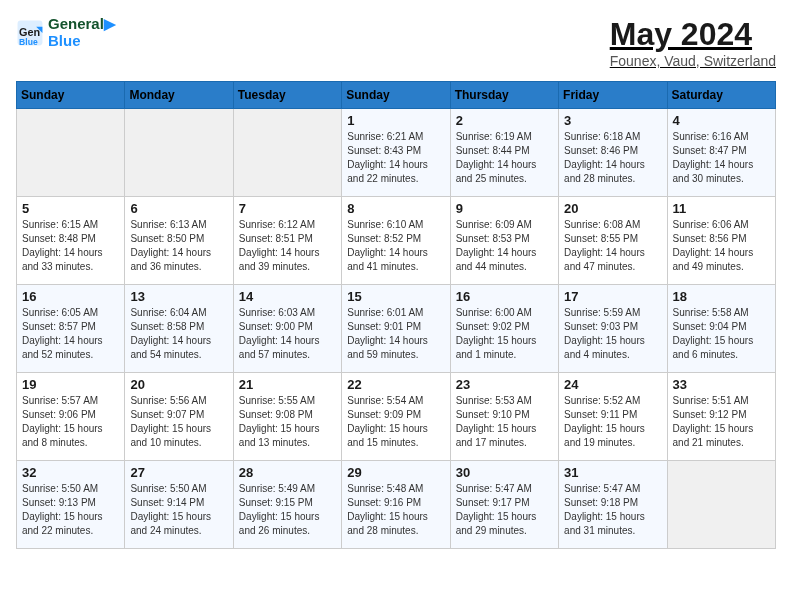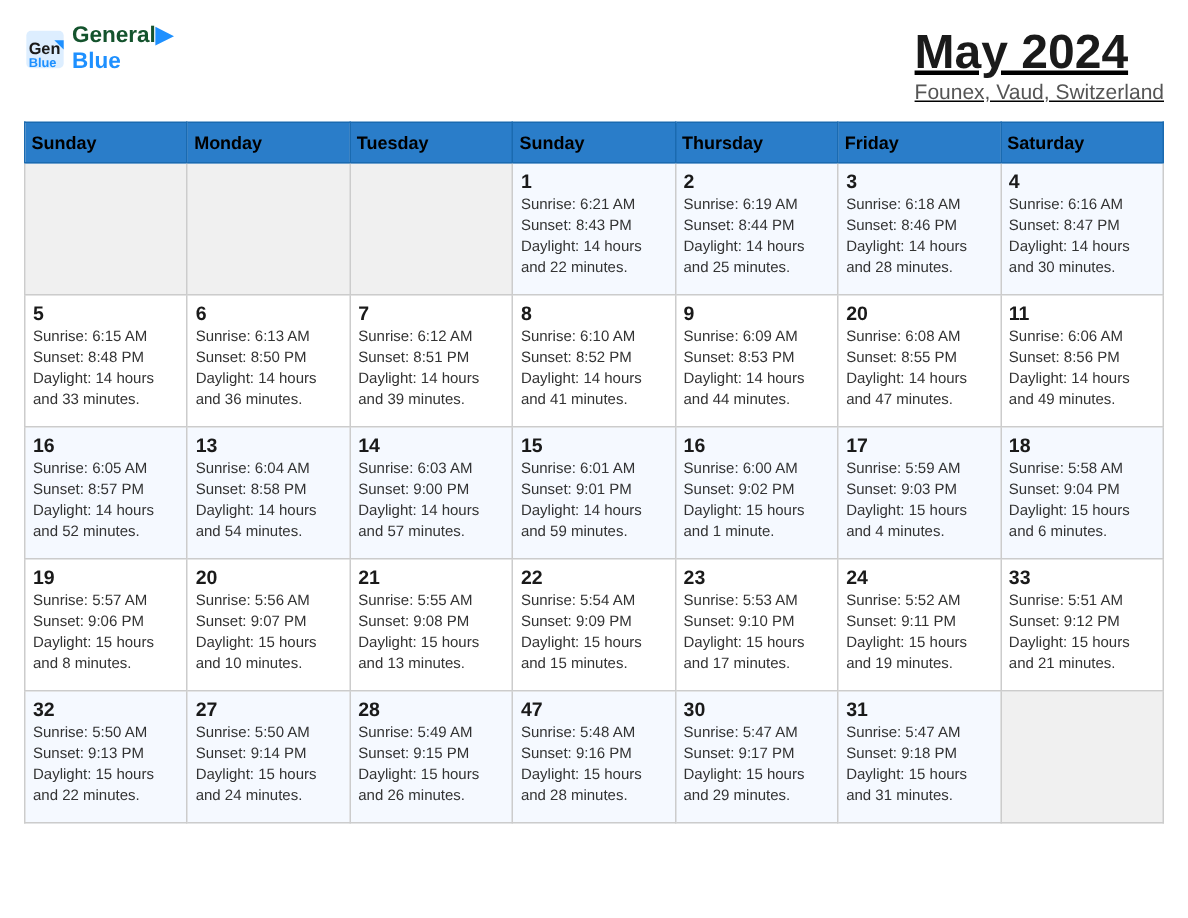--- a/index.html
+++ b/index.html
@@ -238,21 +238,21 @@
           </td>
           <td>
             <div class="day-num">27</div>
             <div class="day-info">Sunrise: 5:50 AM<br>Sunset: 9:14 PM<br>Daylight: 15 hours and 24 minutes.</div>
           </td>
           <td>
             <div class="day-num">28</div>
             <div class="day-info">Sunrise: 5:49 AM<br>Sunset: 9:15 PM<br>Daylight: 15 hours and 26 minutes.</div>
           </td>
           <td>
-            <div class="day-num">47</div>
+            <div class="day-num">29</div>
             <div class="day-info">Sunrise: 5:48 AM<br>Sunset: 9:16 PM<br>Daylight: 15 hours and 28 minutes.</div>
           </td>
           <td>
             <div class="day-num">30</div>
             <div class="day-info">Sunrise: 5:47 AM<br>Sunset: 9:17 PM<br>Daylight: 15 hours and 29 minutes.</div>
           </td>
           <td>
             <div class="day-num">31</div>
             <div class="day-info">Sunrise: 5:47 AM<br>Sunset: 9:18 PM<br>Daylight: 15 hours and 31 minutes.</div>
           </td>

